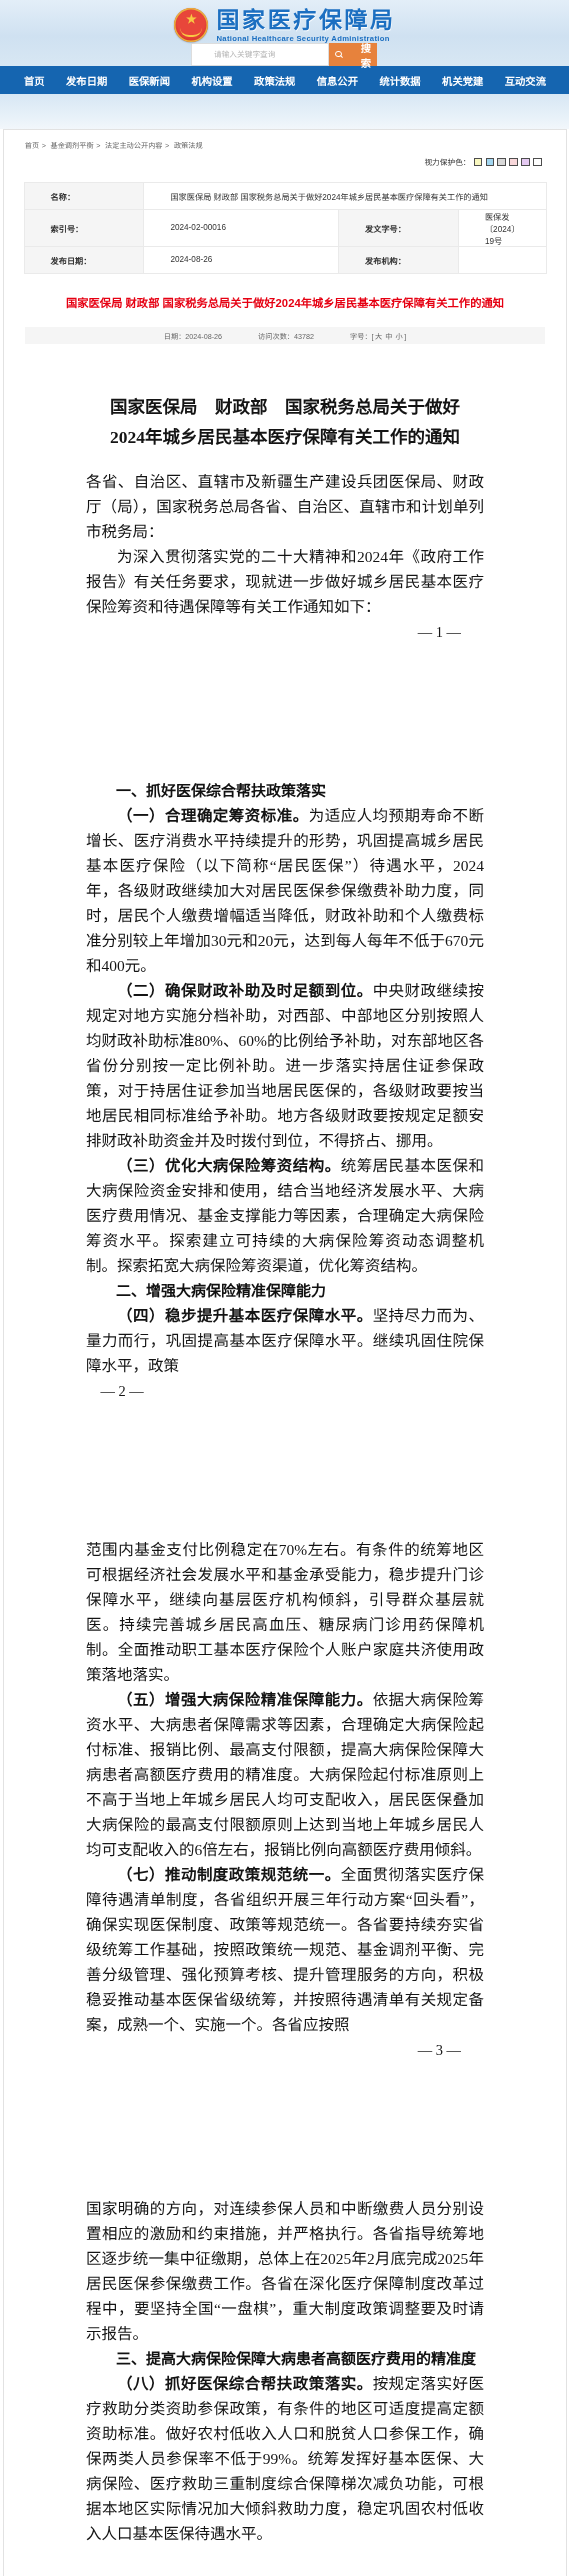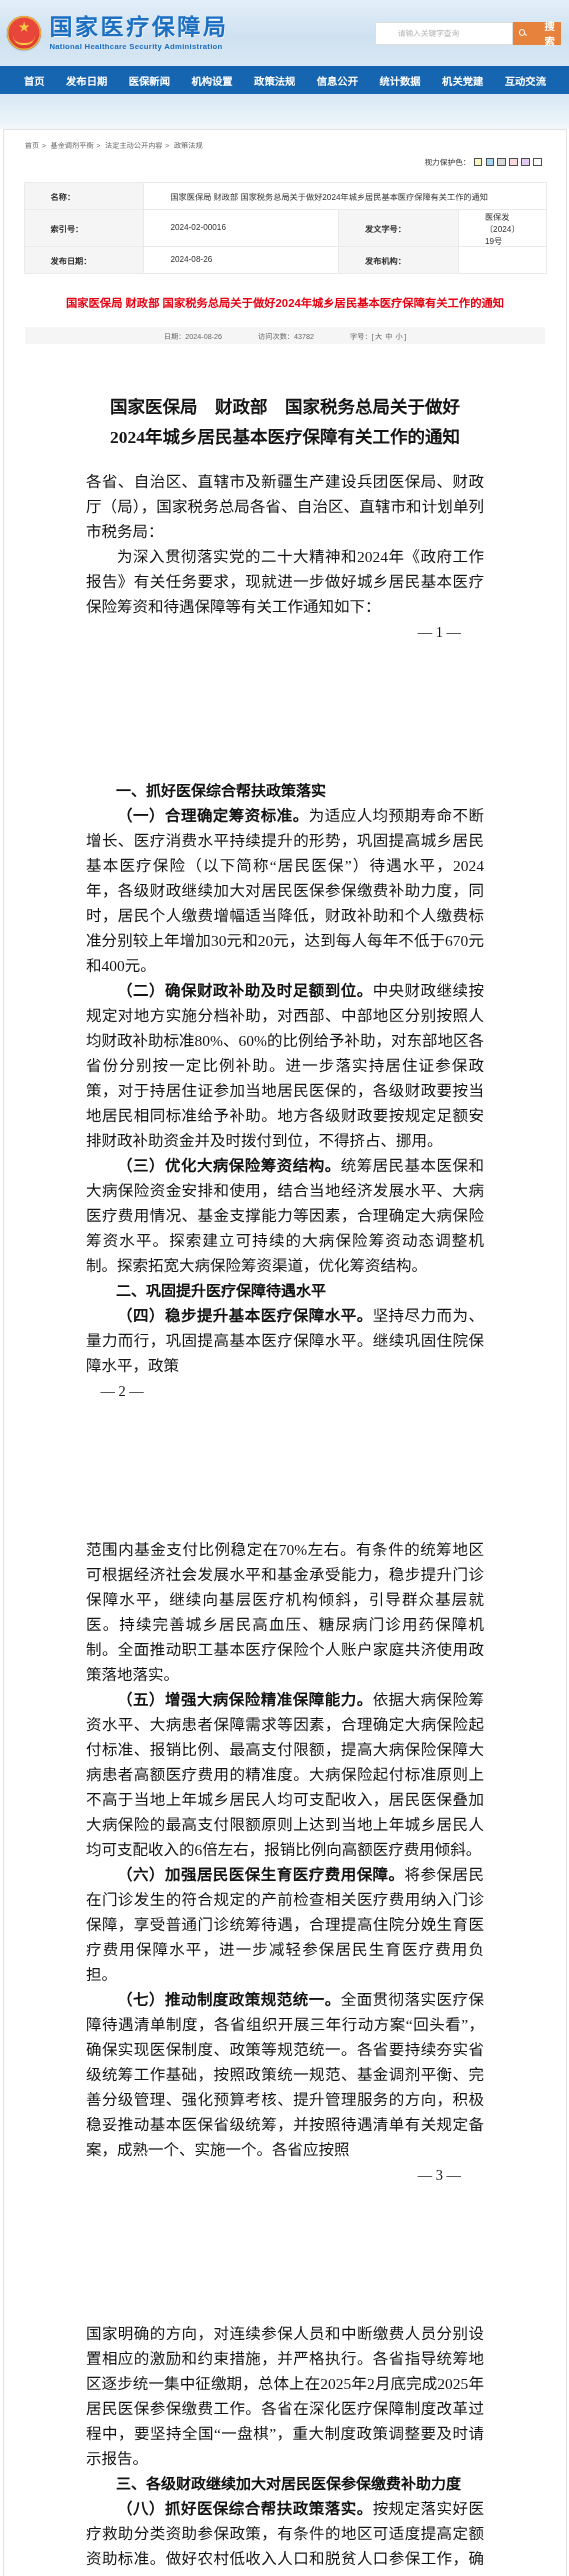--- a/index.html
+++ b/index.html
@@ -1,20 +1,20 @@
 <!DOCTYPE html>
 <html lang="zh-CN" style="font-size:8.2px"><head>
 <meta charset="utf-8">
 <style>
   html,body{margin:0;padding:0;}
   body{width:570px;background:#ffffff;font-family:"Liberation Sans",sans-serif;}
   .page{width:570px;}
 
   
-  .hero{height:66px;background:linear-gradient(180deg,#e3eef8 0%,#cfe1f1 55%,#d8e7f3 100%);display:flex;align-items:center;justify-content:space-between;padding:0 7.2px;box-sizing:border-box;}
+  .hero{height:66px;background:linear-gradient(180deg,#e3eef8 0%,#cfe1f1 55%,#d8e7f3 100%);display:flex;align-items:center;justify-content:flex-end;padding:0 7.2px;box-sizing:border-box;flex-direction:column;}
   .brand{display:flex;align-items:center;gap:8.2px;}
   .emblem{width:34px;height:34px;border-radius:50%;background:radial-gradient(circle at 50% 42%,#e8463a 0 52%,#c21f16 100%);box-shadow:0 0 0 1.5px #e8b33c inset,0 0.5px 1.5px rgba(0,0,0,.35);position:relative;flex:0 0 auto;}
   .emblem::before{content:"★";position:absolute;left:0;right:0;top:3.1px;text-align:center;color:#f6c campo;}
   .emblem::before{content:"★";position:absolute;left:0;right:0;top:2.1px;text-align:center;color:#f8c943;font-size:11.3px;}
   .emblem::after{content:"";position:absolute;left:6.2px;right:6.2px;bottom:5.2px;height:7.2px;border-bottom:2.1px solid #f8c943;border-radius:0 0 9.3px 9.3px;}
   .site-title{font-size:23px;font-weight:bold;color:#1c6fc1;letter-spacing:2.6px;text-shadow:0.5px 1px 0 rgba(255,255,255,.9);line-height:25px;}
   .site-sub{font-size:7.7px;font-weight:bold;color:#1c6fc1;margin-top:1.5px;letter-spacing:0.3px;}
   .search{display:flex;align-items:stretch;margin-right:2.1px;}
   .search-input{width:138px;height:23px;box-sizing:border-box;border:0.5px solid #dddddd;background:#fff;padding:0 22px;font-size:7.7px;color:#333;outline:none;}
   .search-input::placeholder{color:#b5b5b5;}
@@ -156,36 +156,35 @@
         <p class="salut">各省、自治区、直辖市及新疆生产建设兵团医保局、财政厅（局），国家税务总局各省、自治区、直辖市和计划单列市税务局：</p>
         <p class="para"><span class="lead"></span><span>为深入贯彻落实党的二十大精神和2024年《政府工作报告》有关任务要求，现就进一步做好城乡居民基本医疗保险筹资和待遇保障等有关工作通知如下：</span></p>
         <div class="pageno right">— 1 —</div>
       </section>
 
       <section class="doc-page">
         <h3 class="doc-h">一、抓好医保综合帮扶政策落实</h3>
         <p class="para"><span class="lead">（一）合理确定筹资标准。</span><span>为适应人均预期寿命不断增长、医疗消费水平持续提升的形势，巩固提高城乡居民基本医疗保险（以下简称“居民医保”）待遇水平，2024年，各级财政继续加大对居民医保参保缴费补助力度，同时，居民个人缴费增幅适当降低，财政补助和个人缴费标准分别较上年增加30元和20元，达到每人每年不低于670元和400元。</span></p>
         <p class="para"><span class="lead">（二）确保财政补助及时足额到位。</span><span>中央财政继续按规定对地方实施分档补助，对西部、中部地区分别按照人均财政补助标准80%、60%的比例给予补助，对东部地区各省份分别按一定比例补助。进一步落实持居住证参保政策，对于持居住证参加当地居民医保的，各级财政要按当地居民相同标准给予补助。地方各级财政要按规定足额安排财政补助资金并及时拨付到位，不得挤占、挪用。</span></p>
         <p class="para"><span class="lead">（三）优化大病保险筹资结构。</span><span>统筹居民基本医保和大病保险资金安排和使用，结合当地经济发展水平、大病医疗费用情况、基金支撑能力等因素，合理确定大病保险筹资水平。探索建立可持续的大病保险筹资动态调整机制。探索拓宽大病保险筹资渠道，优化筹资结构。</span></p>
-        <h3 class="doc-h">二、巩固提升医疗保障待遇水平</h3>
+        <h3 class="doc-h">二、增强大病保险精准保障能力</h3>
         <p class="para"><span class="lead">（四）稳步提升基本医疗保障水平。</span><span>坚持尽力而为、量力而行，巩固提高基本医疗保障水平。继续巩固住院保障水平，政策</span></p>
         <div class="pageno left">— 2 —</div>
       </section>
 
       <section class="doc-page">
         <p class="cont">范围内基金支付比例稳定在70%左右。有条件的统筹地区可根据经济社会发展水平和基金承受能力，稳步提升门诊保障水平，继续向基层医疗机构倾斜，引导群众基层就医。持续完善城乡居民高血压、糖尿病门诊用药保障机制。全面推动职工基本医疗保险个人账户家庭共济使用政策落地落实。</p>
         <p class="para"><span class="lead">（五）增强大病保险精准保障能力。</span><span>依据大病保险筹资水平、大病患者保障需求等因素，合理确定大病保险起付标准、报销比例、最高支付限额，提高大病保险保障大病患者高额医疗费用的精准度。大病保险起付标准原则上不高于当地上年城乡居民人均可支配收入，居民医保叠加大病保险的最高支付限额原则上达到当地上年城乡居民人均可支配收入的6倍左右，报销比例向高额医疗费用倾斜。</span></p>
-        <p class="para"><span class="lead">（六）加强居民医保生育医疗费用保障。</span><span>将参保居民在门诊发生的符合规定的产前检查相关医疗费用纳入门诊保障，享受普通门诊统筹待遇，合理提高住院分娩生育医疗费用保障水平，进一步减轻参保居民生育医疗费用负担。</span></p>
         <p class="para"><span class="lead">（七）推动制度政策规范统一。</span><span>全面贯彻落实医疗保障待遇清单制度，各省组织开展三年行动方案“回头看”，确保实现医保制度、政策等规范统一。各省要持续夯实省级统筹工作基础，按照政策统一规范、基金调剂平衡、完善分级管理、强化预算考核、提升管理服务的方向，积极稳妥推动基本医保省级统筹，并按照待遇清单有关规定备案，成熟一个、实施一个。各省应按照</span></p>
         <div class="pageno right">— 3 —</div>
       </section>
 
       <section class="doc-page">
         <p class="cont">国家明确的方向，对连续参保人员和中断缴费人员分别设置相应的激励和约束措施，并严格执行。各省指导统筹地区逐步统一集中征缴期，总体上在2025年2月底完成2025年居民医保参保缴费工作。各省在深化医疗保障制度改革过程中，要坚持全国“一盘棋”，重大制度政策调整要及时请示报告。</p>
-        <h3 class="doc-h">三、各级财政继续加大对居民医保参保缴费补助力度</h3>
+        <h3 class="doc-h">三、提高大病保险保障大病患者高额医疗费用的精准度</h3>
         <p class="para"><span class="lead">（八）抓好医保综合帮扶政策落实。</span><span>按规定落实好医疗救助分类资助参保政策，有条件的地区可适度提高定额资助标准。做好农村低收入人口和脱贫人口参保工作，确保两类人员参保率不低于99%。统筹发挥好基本医保、大病保险、医疗救助三重制度综合保障梯次减负功能，可根据本地区实际情况加大倾斜救助力度，稳定巩固农村低收入人口基本医保待遇水平。</span></p>
 
       </section>
 
     </div>
   </main>
 </div>
 
 
 </body></html>

